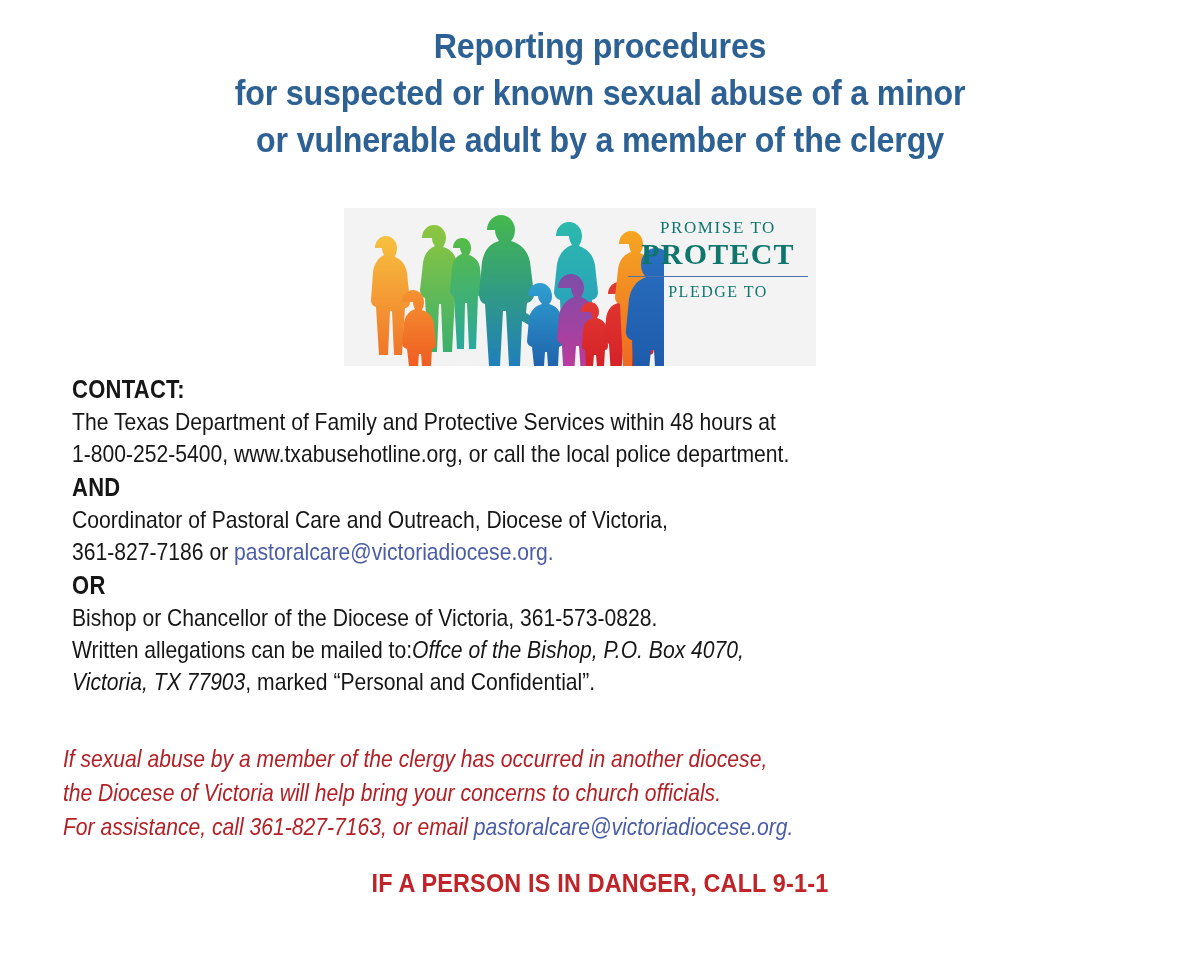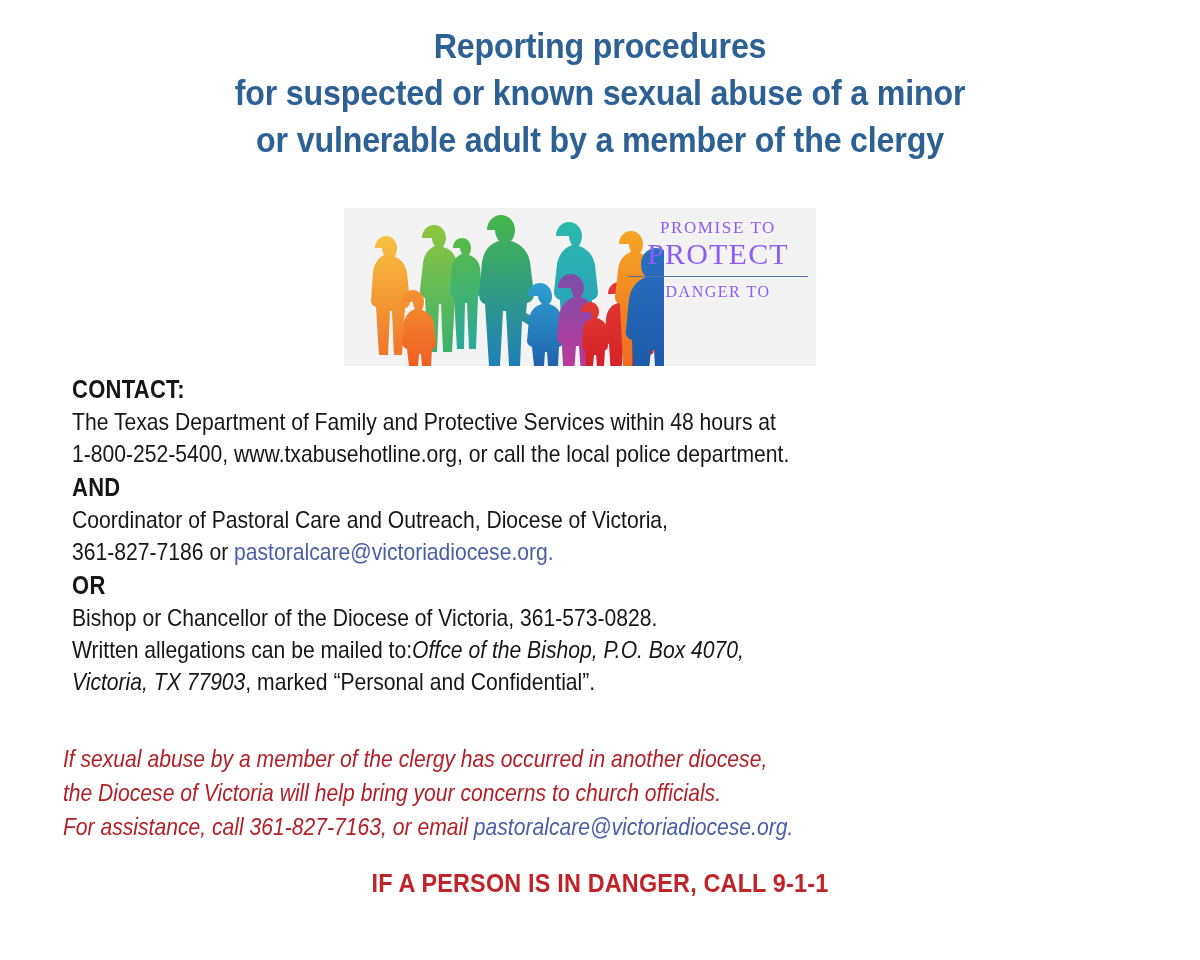--- a/index.html
+++ b/index.html
@@ -59,31 +59,32 @@
     height: 158px;
   }
   .logo-figures svg { display: block; width: 320px; height: 158px; }
   .logo-text {
     position: absolute;
     right: 6px;
     top: 10px;
     width: 184px;
     text-align: center;
     font-family: "Liberation Serif", "DejaVu Serif", serif;
-    color: #8b5cf6;
+    color: #0f766e;
   }
   .lt-promise {
     font-size: 17px;
     letter-spacing: 1.6px;
     line-height: 20px;
   }
   .lt-protect {
     font-size: 30px;
     letter-spacing: 1.2px;
     line-height: 32px;
+    font-weight: bold;
   }
   .lt-rule {
     height: 1px;
     background: #4a72ad;
     margin: 6px 2px 5px 2px;
   }
   .lt-pledge {
     font-size: 16px;
     letter-spacing: 1.5px;
     line-height: 19px;
@@ -240,21 +241,21 @@
 
         <path fill="url(#gOR)" d="M275 36c0-7 5-13 12-13s12 6 12 13c0 4-1 7-3 9 8 3 13 9 14 18l3 26c0 4-2 7-5 7l-3 62h-9l-3-54h-3l-2 54h-9l-3-62c-3-1-5-3-5-7l3-27c1-9 5-15 13-18 -1-2-2-5-2-8z"></path>
 
         <path fill="url(#gDB)" d="M297 56c0-9 7-16 15-16s16 7 16 16c0 5-2 9-4 12 11 3 17 11 19 22l4 30c0 5-3 8-7 9l-3 13 16 14c3 2 3 6 1 8-2 2-6 2-8 0l-19-15-3 43h-11l-3-50h-3l-5 50h-11l-3-60c-4-1-7-5-6-10l3-31c2-11 7-18 17-22 -3-3-5-7-5-13z"></path>
       </svg>
     </div>
     <div class="logo-text">
       <div class="lt-promise">PROMISE TO</div>
       <div class="lt-protect">PROTECT</div>
       <div class="lt-rule"></div>
-      <div class="lt-pledge">DANGER TO</div>
+      <div class="lt-pledge">PLEDGE TO</div>
     </div>
   </div>
 
   <div class="body-block">
 
     <span class="ln hdr">CONTACT:</span>
 
     <span class="ln">The Texas Department of Family and Protective Services within 48 hours at</span>
     <span class="ln">1-800-252-5400, www.txabusehotline.org, or call the local police department.</span>
 

